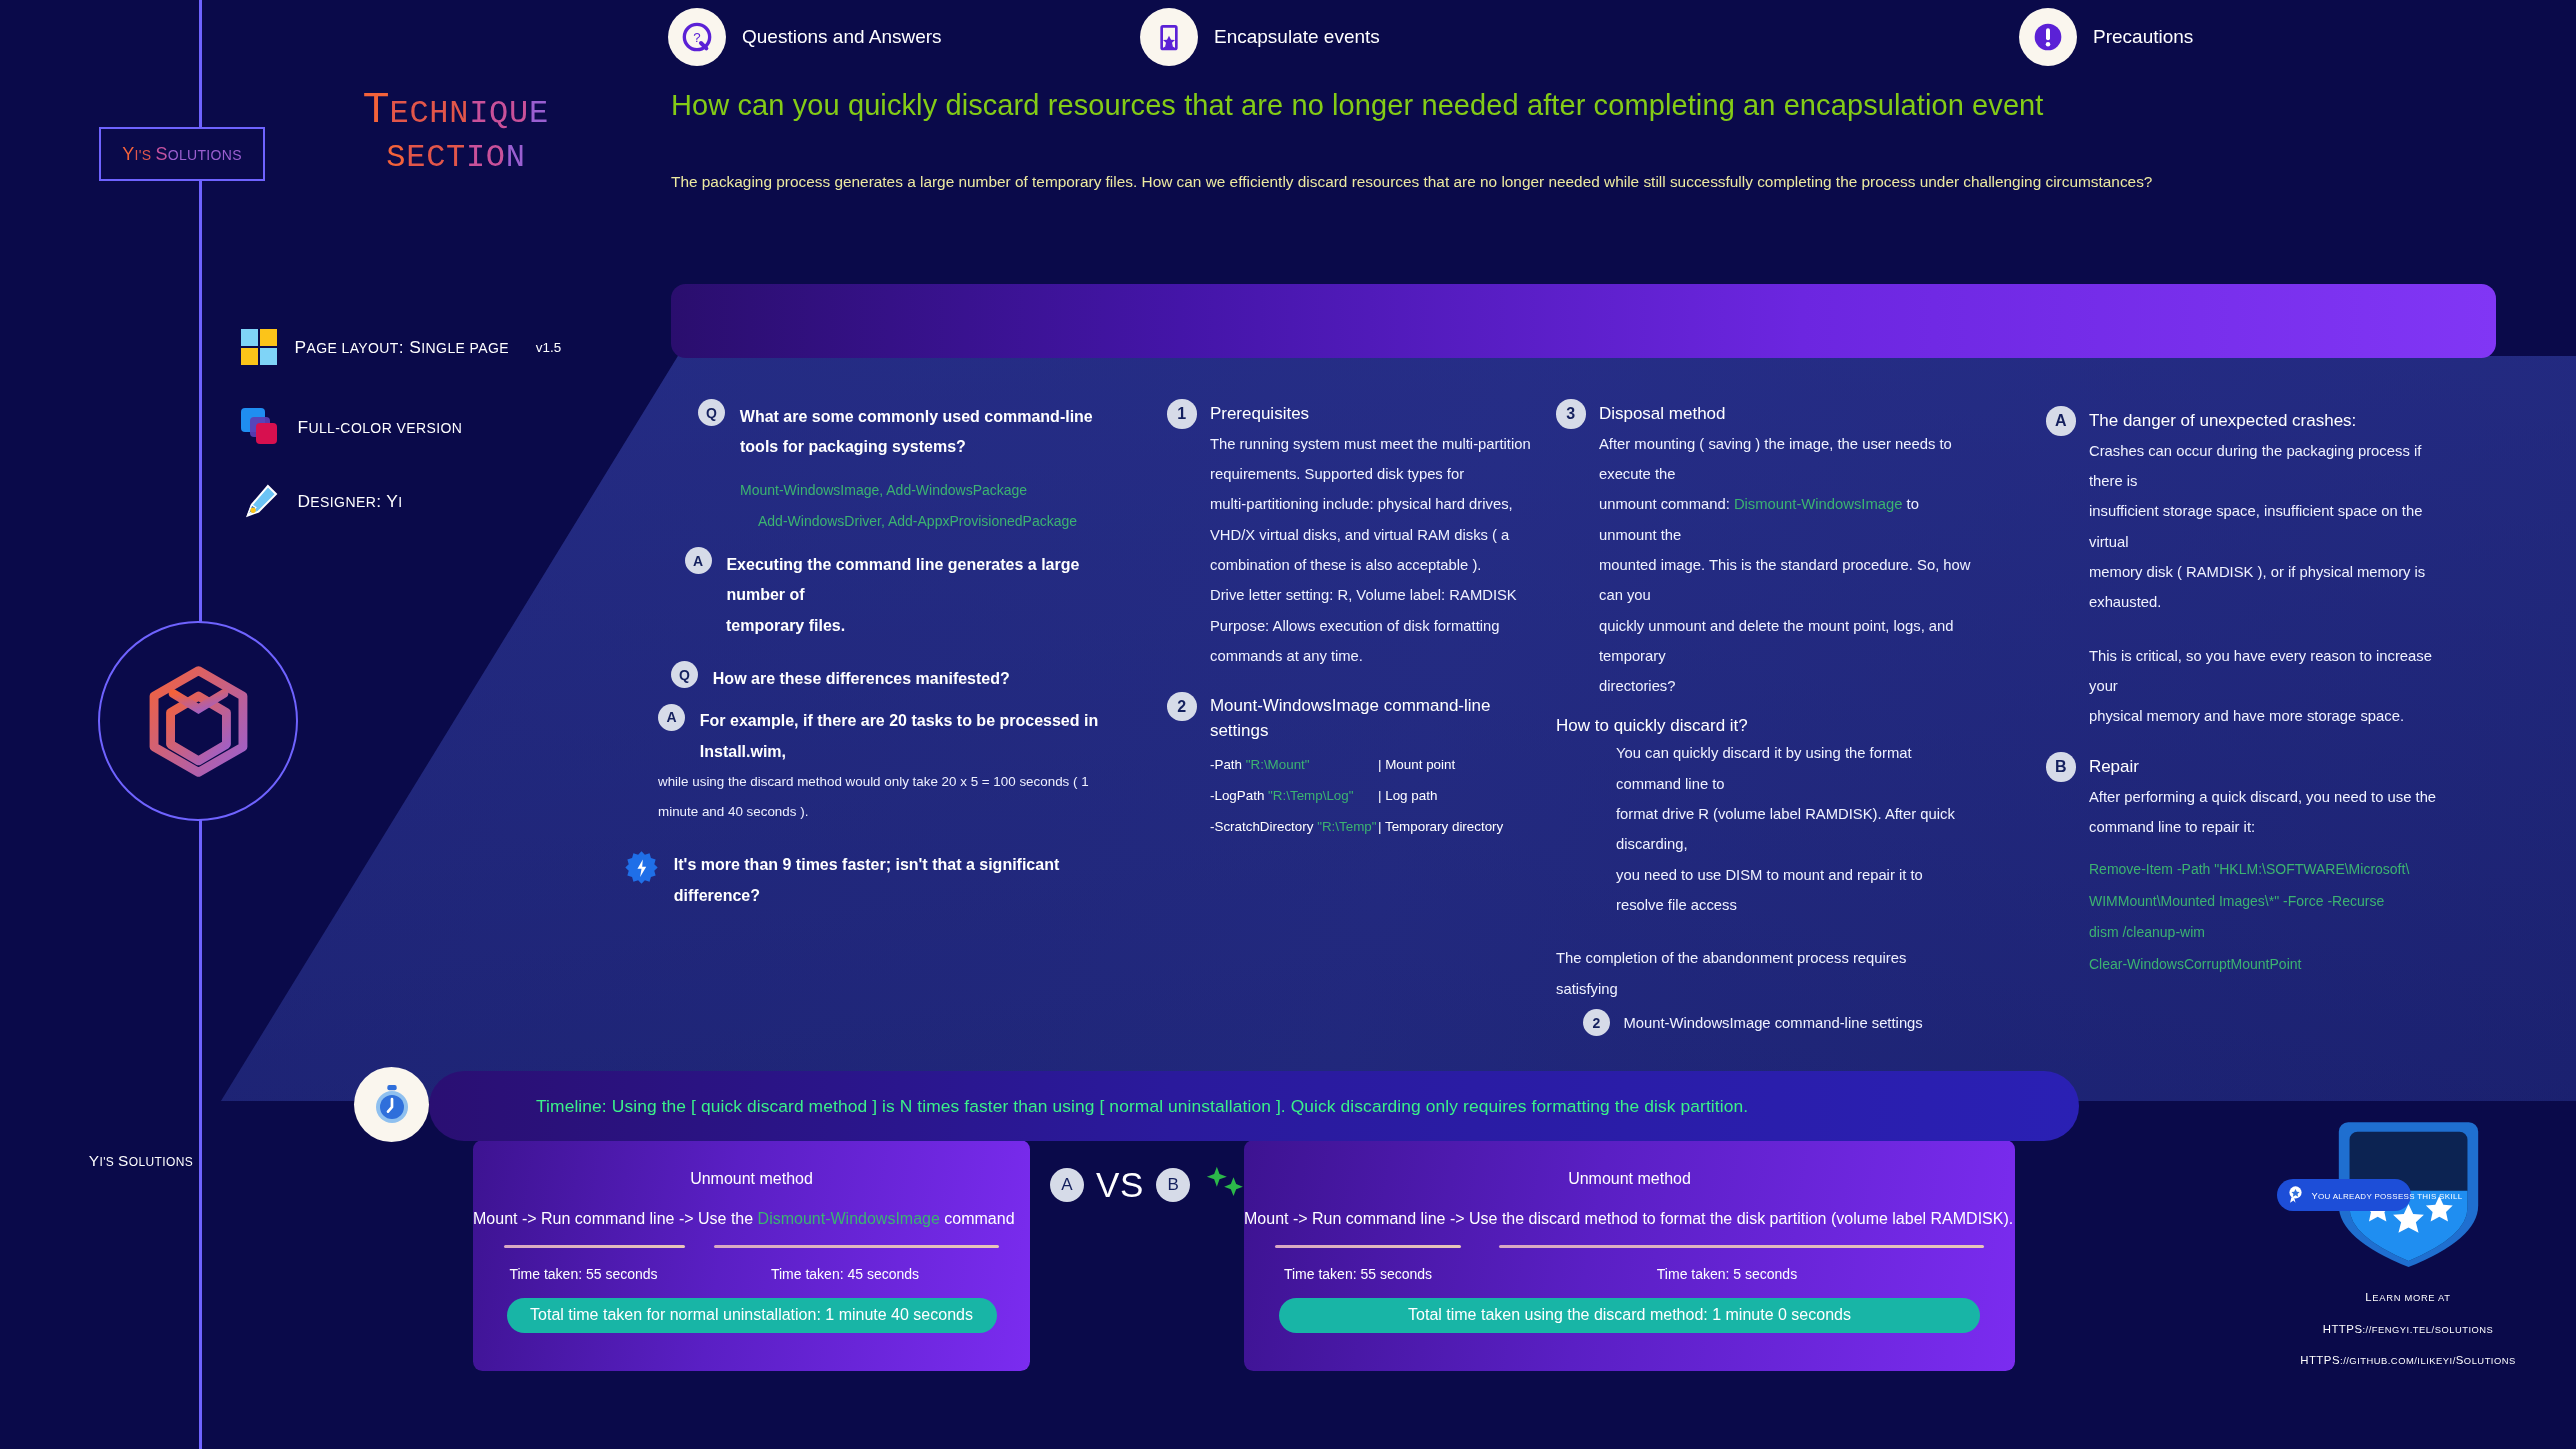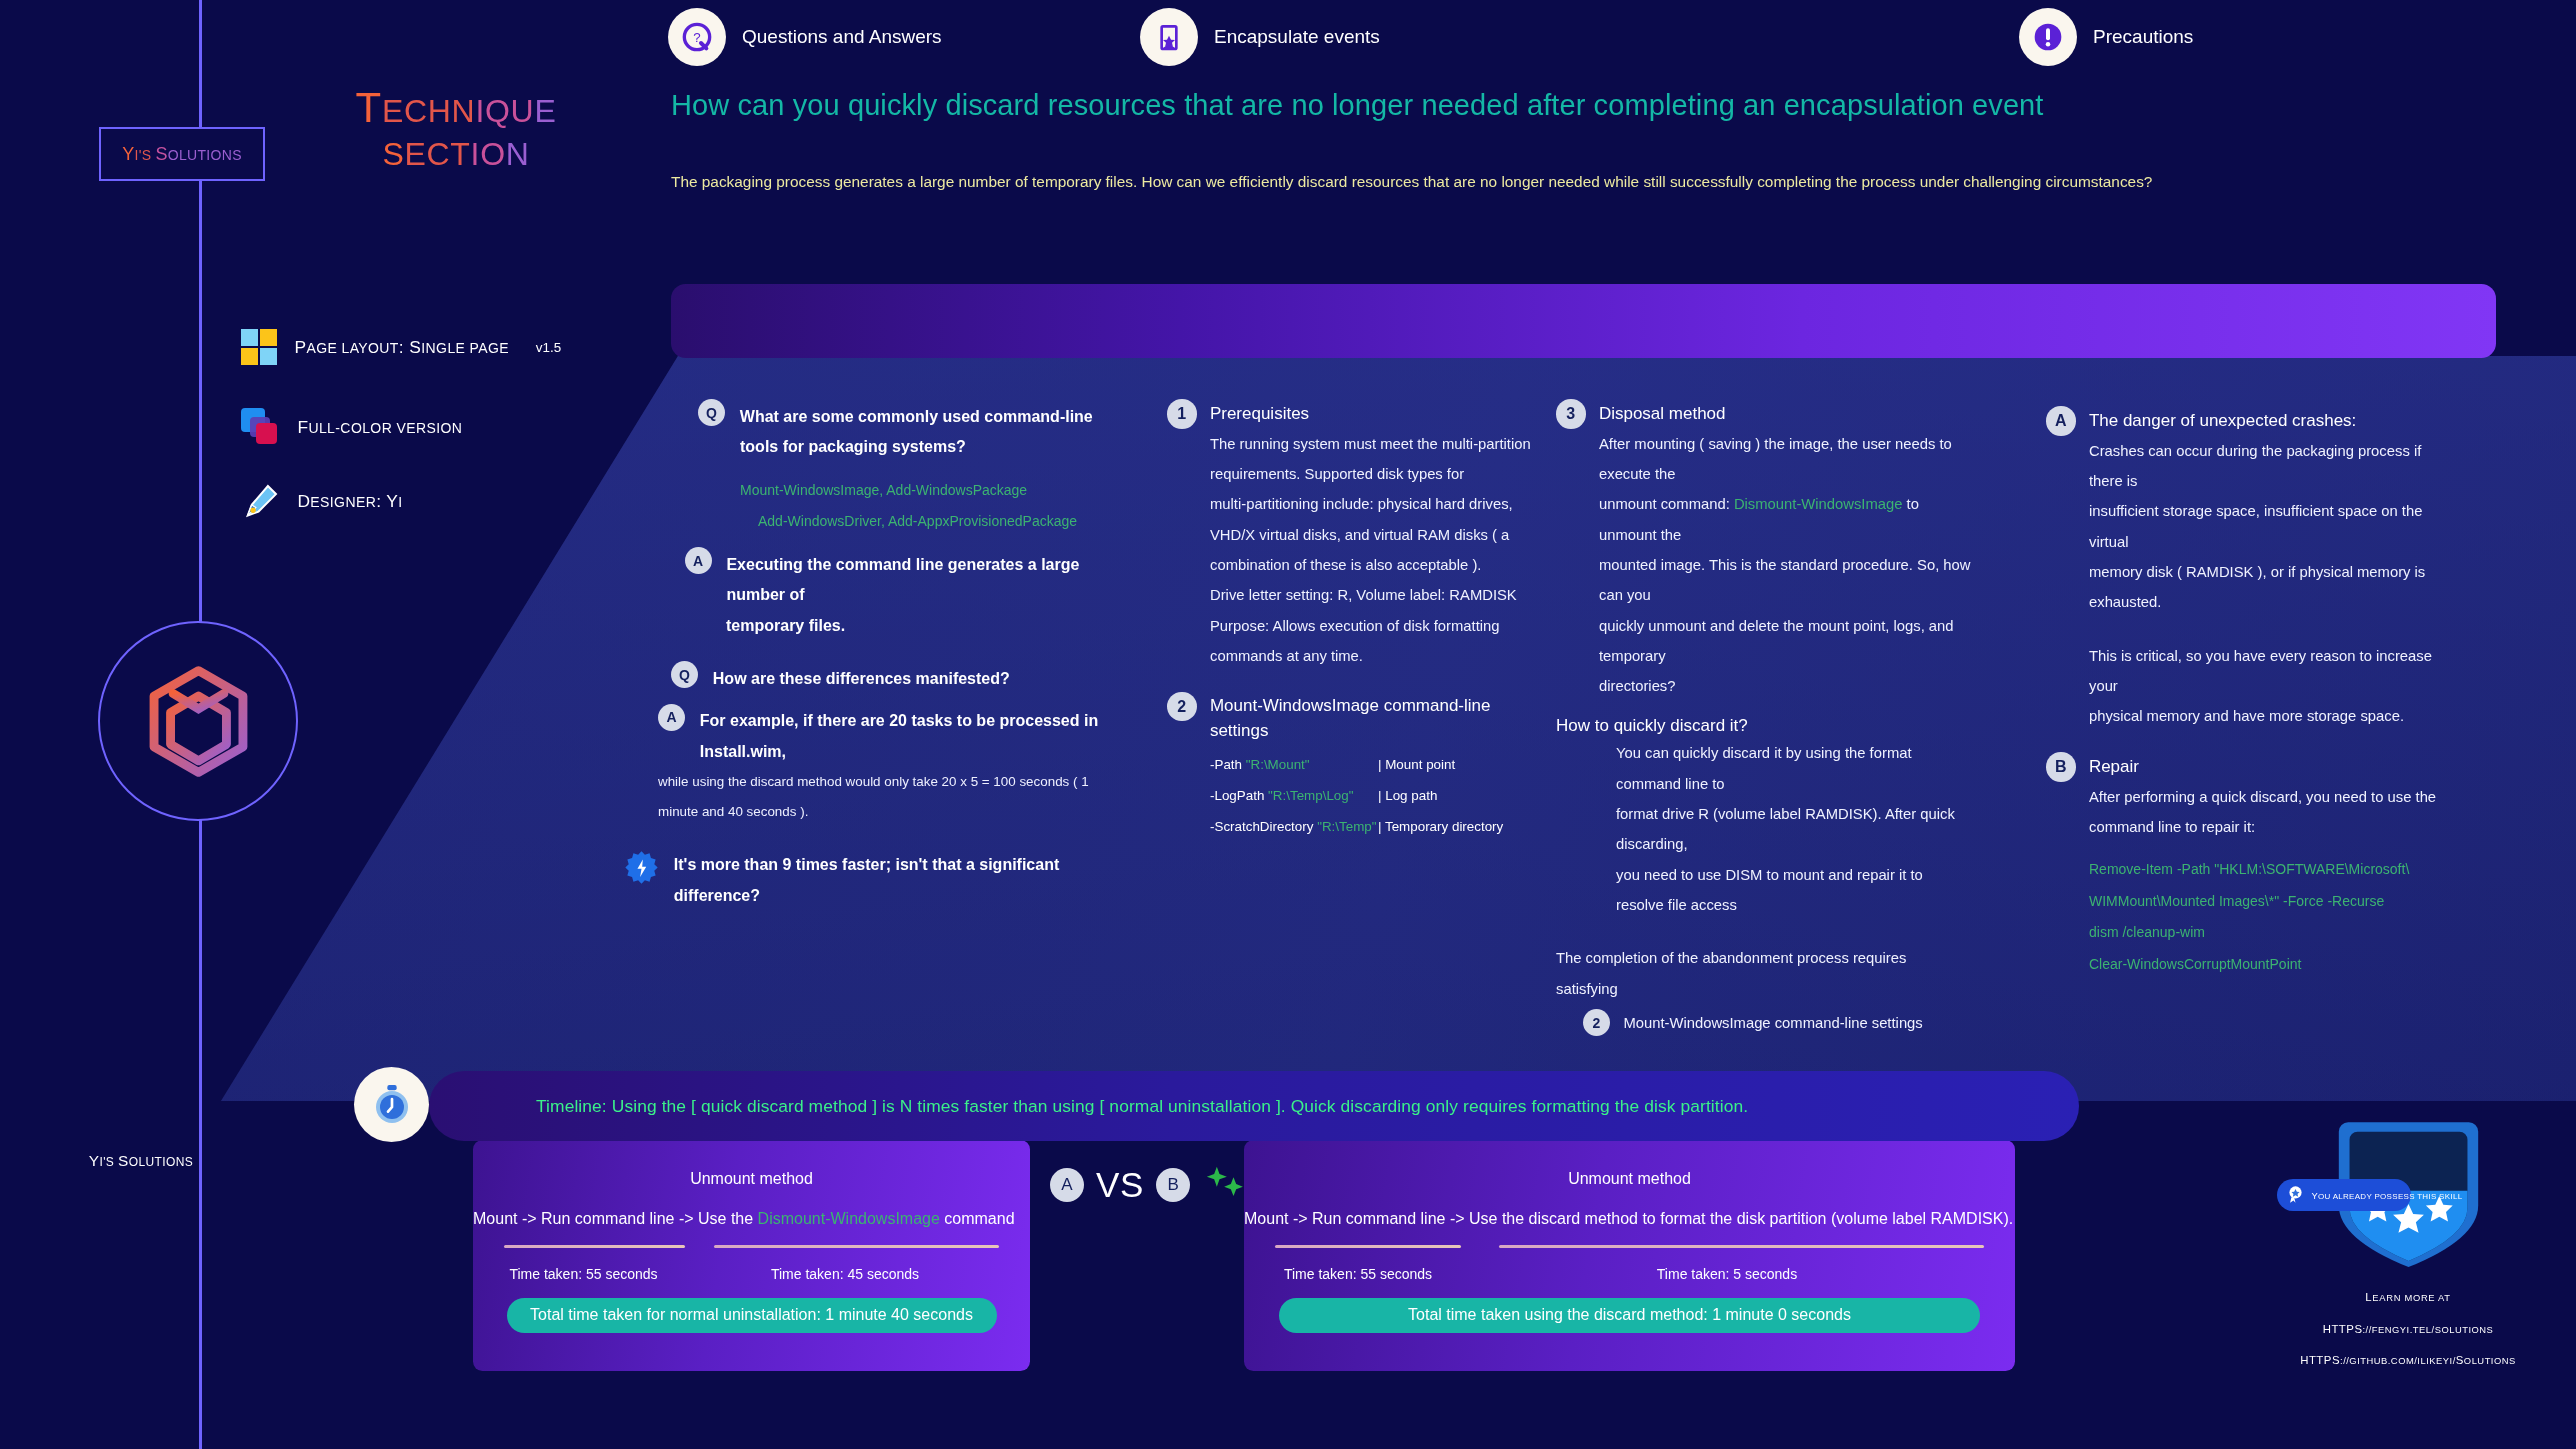--- a/index.html
+++ b/index.html
@@ -42,25 +42,25 @@
   .bt .c1{color:#f4623a;} .bt .c2{color:#e0574e;} .bt .c3{color:#c5529f;} .bt .c4{color:#9b5fd0;}
   .sc{font-size:14px;}
 
   .tech-title{
     position:absolute; left:315px; top:87px; width:282px; text-align:center;
     line-height:1.02; z-index:3;
   }
   .tech-title .l1{ font-size:42px; letter-spacing:0.7px;}
   .tech-title .l2{ font-size:42px; letter-spacing:0.7px;}
   .tt-a{color:#f4623a;} .tt-b{color:#e2564a;} .tt-c{color:#c9519a;} .tt-d{color:#9a5fd1;}
-  .small-cap{font-size:32px;}
+  .small-cap{font-size:32px;font-family:Liberation Mono, monospace;}
 
   .main-title{
     position:absolute; left:671px; top:89px; width:1811px;
-    font-size:29px; color:#14b8a6; font-weight:400; letter-spacing:0.1px;
+    font-size:29px; color:#84cc16; font-weight:400; letter-spacing:0.1px;
   }
   .main-sub{
     position:absolute; left:671px; top:173px; width:1845px;
     font-size:15.4px; color:#edeaa0; font-weight:400;
   }
 
   
   .meta{
     position:absolute; left:241px; z-index:3;
     display:flex; align-items:center; gap:17.4px;

